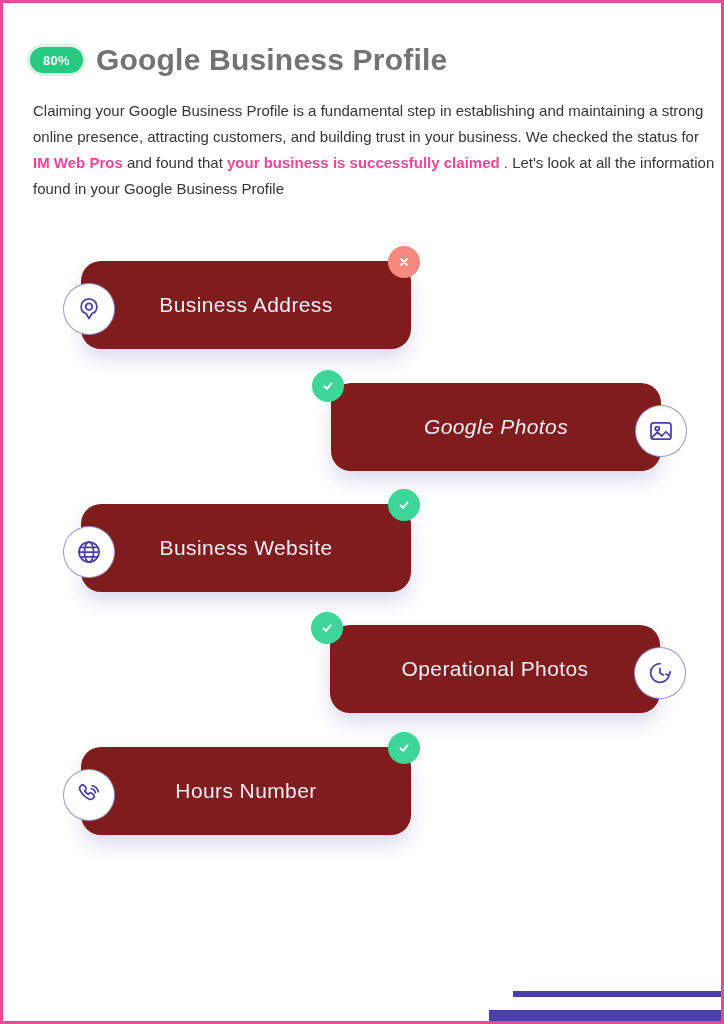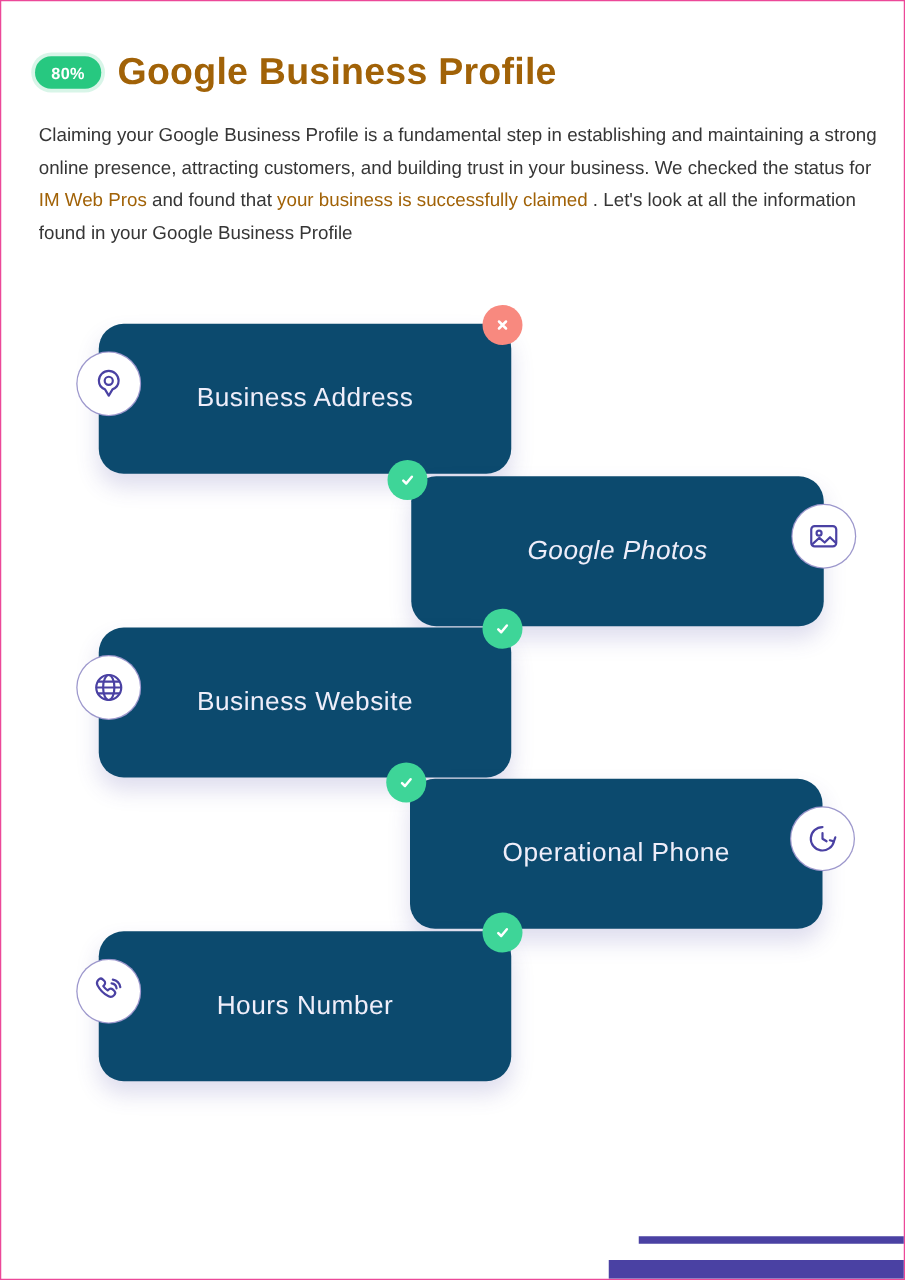--- a/index.html
+++ b/index.html
@@ -4,48 +4,48 @@
 <style>
   * { margin: 0; padding: 0; box-sizing: border-box; }
   html, body { background: #ffffff; }
   body { font-family: "Liberation Sans", "DejaVu Sans", sans-serif; }
   .page {
     position: relative;
     width: 724px;
     height: 1024px;
     margin: 0 auto;
     background: #ffffff;
-    border: 1px solid #ec4899;
+    border: 3px solid #ec4899;
     overflow: hidden;
   }
 
   
   .header { position: absolute; left: 27px; top: 40px; display: flex; align-items: center; gap: 13px; }
   .score-pill {
     display: inline-flex; align-items: center; justify-content: center;
     min-width: 53px; height: 26px; padding: 0 10px;
     background: #27c880; border-radius: 14px;
     color: #ffffff; font-size: 13px; font-weight: 700; letter-spacing: .3px;
     box-shadow: 0 0 0 3px rgba(39,200,128,.18);
   }
   .page-title {
-    color: #a16207; font-size: 30px; font-weight: 700; letter-spacing: .2px;
+    color: #737373; font-size: 30px; font-weight: 700; letter-spacing: .2px;
   }
 
   
   .intro {
     position: absolute; left: 30px; top: 95px; width: 682px;
     color: #363636; font-size: 15px; line-height: 26px;
   }
-  .intro b { color: #a16207; font-weight: 400; }
+  .intro b { color: #ec4899; font-weight: 700; }
 
   
   .card {
-    position: absolute; width: 330px; height: 120px;
-    background: #0c4a6e; border-radius: 20px;
+    position: absolute; width: 330px; height: 88px;
+    background: #7f1d1d; border-radius: 20px;
     display: flex; align-items: center; justify-content: center;
     box-shadow: 0 10px 18px rgba(74,65,163,.18);
   }
   .card-label { color: #efeefa; font-size: 21px; letter-spacing: .4px; }
 
   .card1 { left: 78px;  top: 258px; }
   .card2 { left: 328px; top: 380px; font-style: italic; }
   .card3 { left: 78px;  top: 501px; }
   .card4 { left: 327px; top: 622px; }
   .card5 { left: 78px;  top: 744px; }
@@ -142,21 +142,21 @@
         <path d="M10 16.8l4.2 4.2 8-9.6"></path>
       </svg>
     </span>
     <span class="icon-circle icon-right">
       <svg viewBox="0 0 24 24" fill="none" stroke="#4a41a3" stroke-width="1.4" stroke-linecap="round" stroke-linejoin="round">
         <path d="M12 4.5a7.5 7.5 0 1 0 7.3 9.2"></path>
         <path d="M19.3 13.7l.9-2.6M19.3 13.7l-2.6-.7"></path>
         <path d="M12 8.3V12l2.6 1.6"></path>
       </svg>
     </span>
-    <span class="card-label">Operational Phone</span>
+    <span class="card-label">Operational Photos</span>
   </div>
 
   <div class="card card5">
     <span class="status-badge badge-pass badge-tr">
       <svg viewBox="0 0 32 32" fill="none" stroke="#ffffff" stroke-width="3.6" stroke-linecap="round" stroke-linejoin="round">
         <path d="M10 16.8l4.2 4.2 8-9.6"></path>
       </svg>
     </span>
     <span class="icon-circle icon-left">
       <svg viewBox="0 0 24 24" fill="none" stroke="#4a41a3" stroke-width="1.4" stroke-linecap="round" stroke-linejoin="round">

